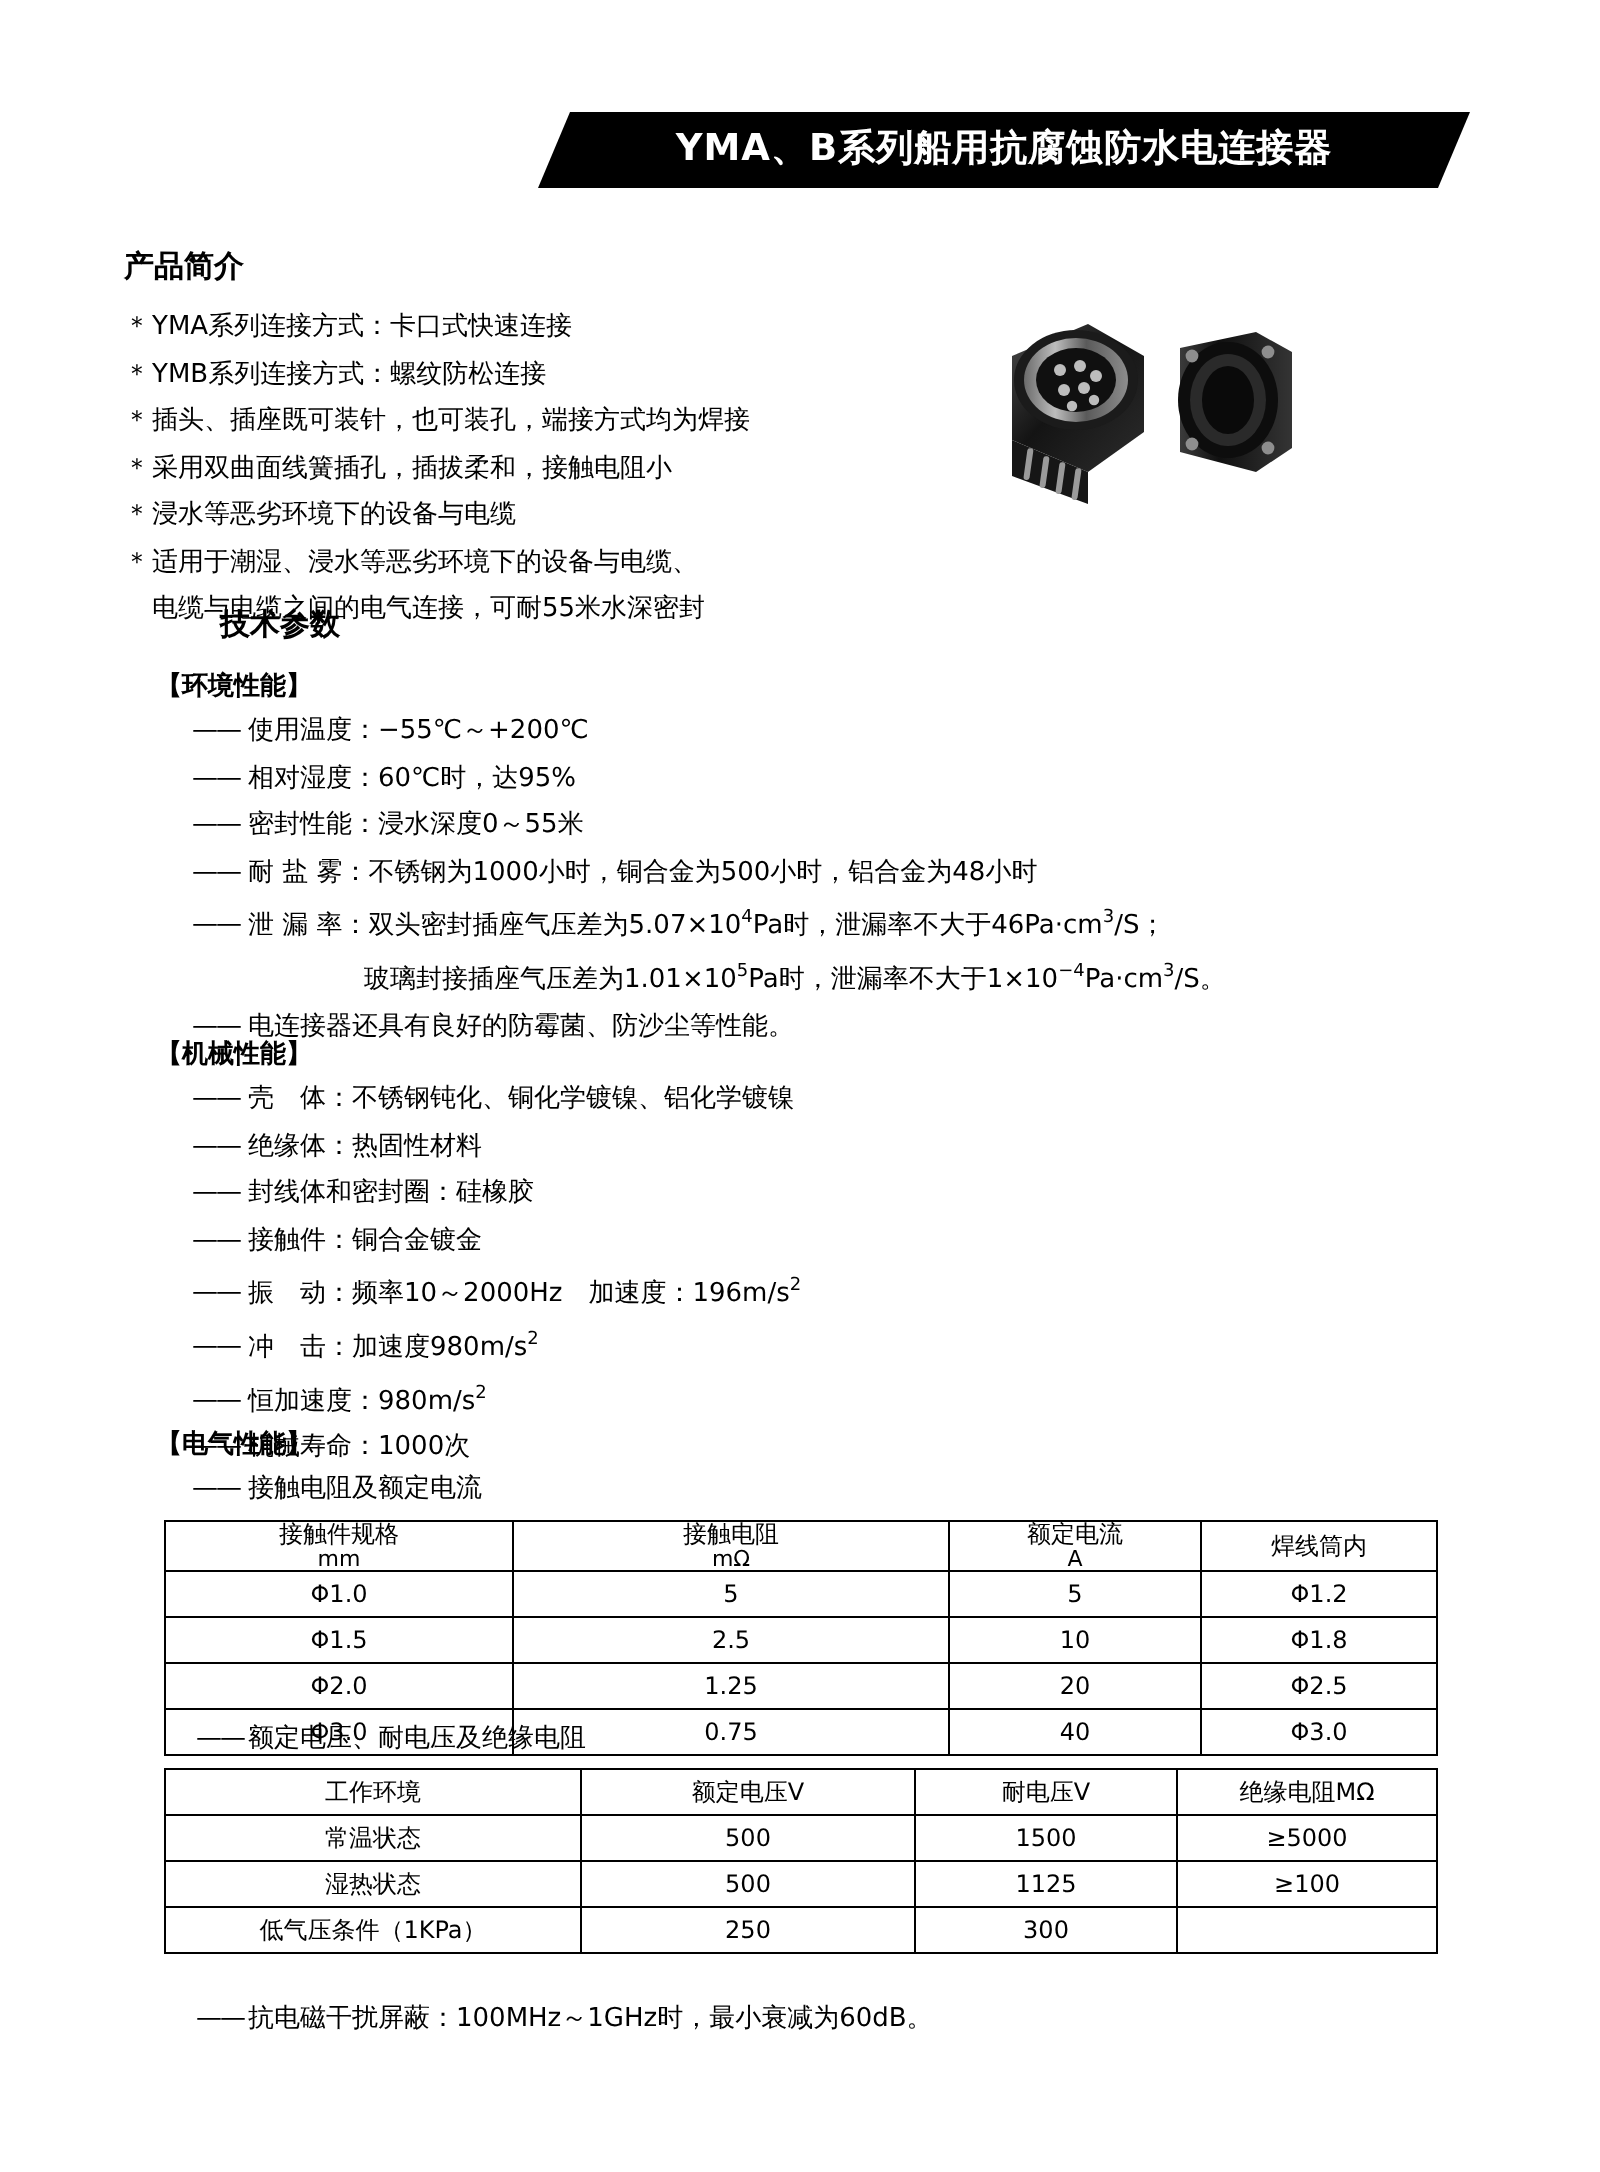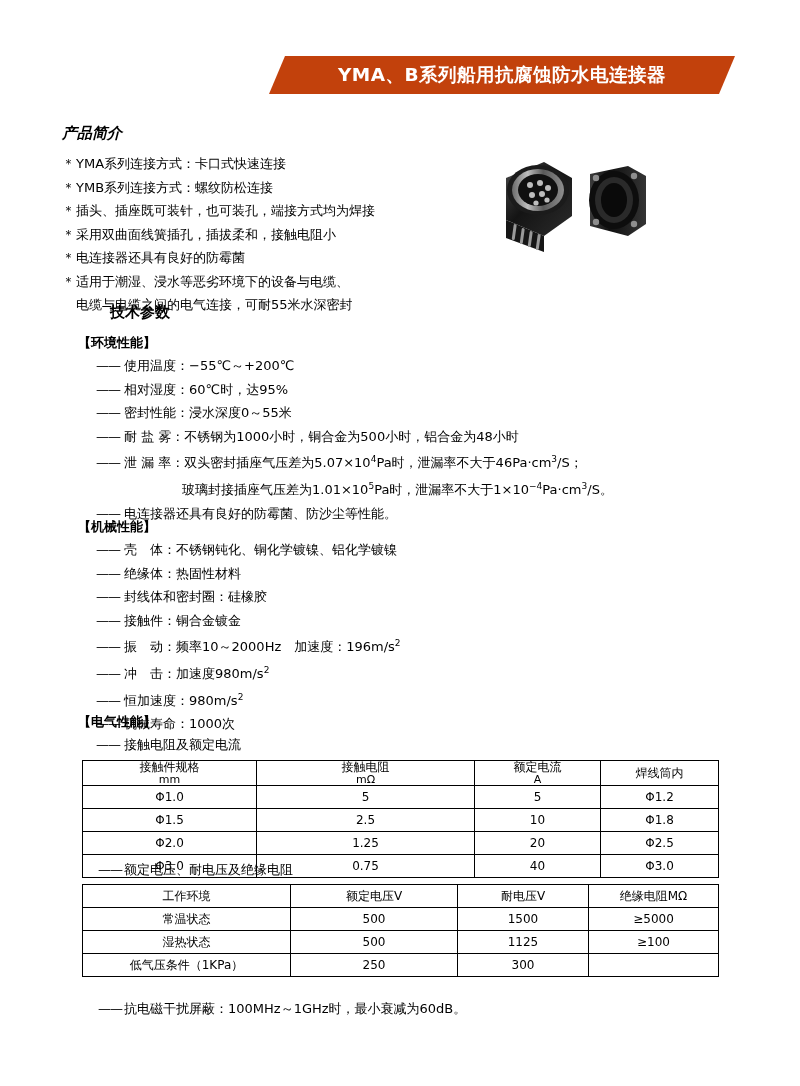--- a/index.html
+++ b/index.html
@@ -22,21 +22,21 @@
     box-sizing: border-box;
   }
 
   
   .banner {
     position: absolute;
     left: 269px;
     top: 56px;
     width: 466px;
     height: 38px;
-    background: #c2410c;
+    background: #000000;
     
     clip-path: polygon(16px 0, 466px 0, 450px 38px, 0px 38px);
   }
   .banner-text {
     position: absolute;
     left: 0;
     top: 0;
     width: 466px;
     height: 38px;
     line-height: 38px;
@@ -48,21 +48,20 @@
     white-space: nowrap;
   }
 
   
   .h-intro {
     position: absolute;
     left: 62px;
     top: 124px;
     font-size: 15px;
     font-weight: bold;
-    font-style: italic;
   }
   .h-tech {
     position: absolute;
     left: 62px;
     top: 303px;
     font-size: 15px;
     font-weight: bold;
     margin-left: 48px;
   }
 
@@ -173,21 +172,21 @@
     <div class="li">
       <span class="star">＊</span><span>YMB系列连接方式：螺纹防松连接</span>
     </div>
     <div class="li">
       <span class="star">＊</span><span>插头、插座既可装针，也可装孔，端接方式均为焊接</span>
     </div>
     <div class="li">
       <span class="star">＊</span><span>采用双曲面线簧插孔，插拔柔和，接触电阻小</span>
     </div>
     <div class="li">
-      <span class="star">＊</span><span>电连接器还具有良好的防霉菌</span>
+      <span class="star">＊</span><span>浸水等恶劣环境下的设备与电缆</span>
     </div>
     <div class="li">
       <span class="star">＊</span><span>适用于潮湿、浸水等恶劣环境下的设备与电缆、</span>
       <div class="cont">电缆与电缆之间的电气连接，可耐55米水深密封</div>
     </div>
   </div>
 
   <div class="product-photo">
     <svg width="180" height="110" viewBox="0 0 180 110" xmlns="http://www.w3.org/2000/svg">
       <defs>

